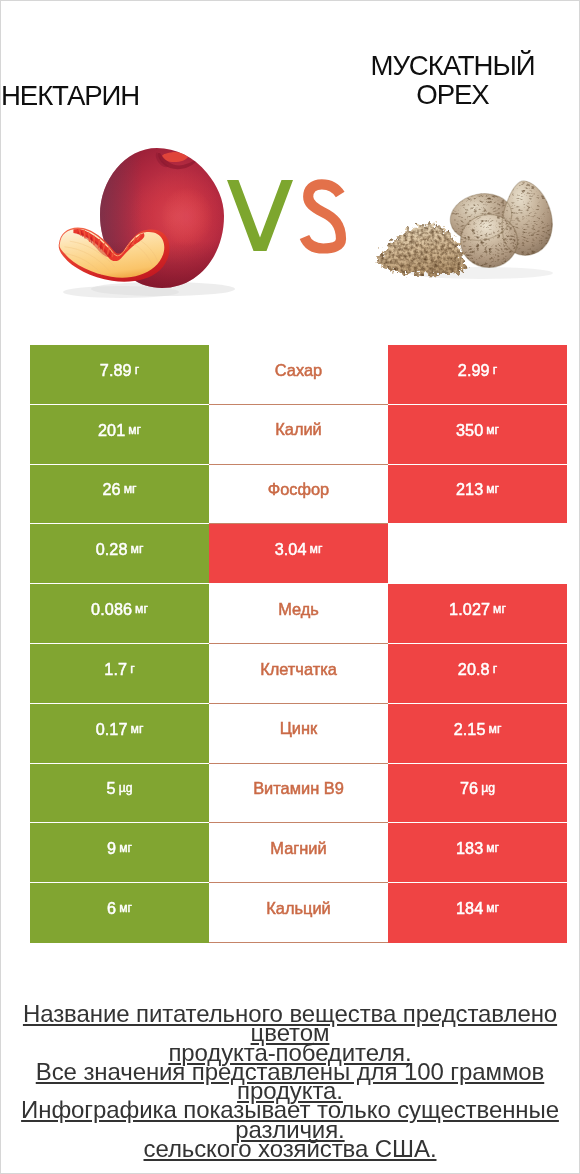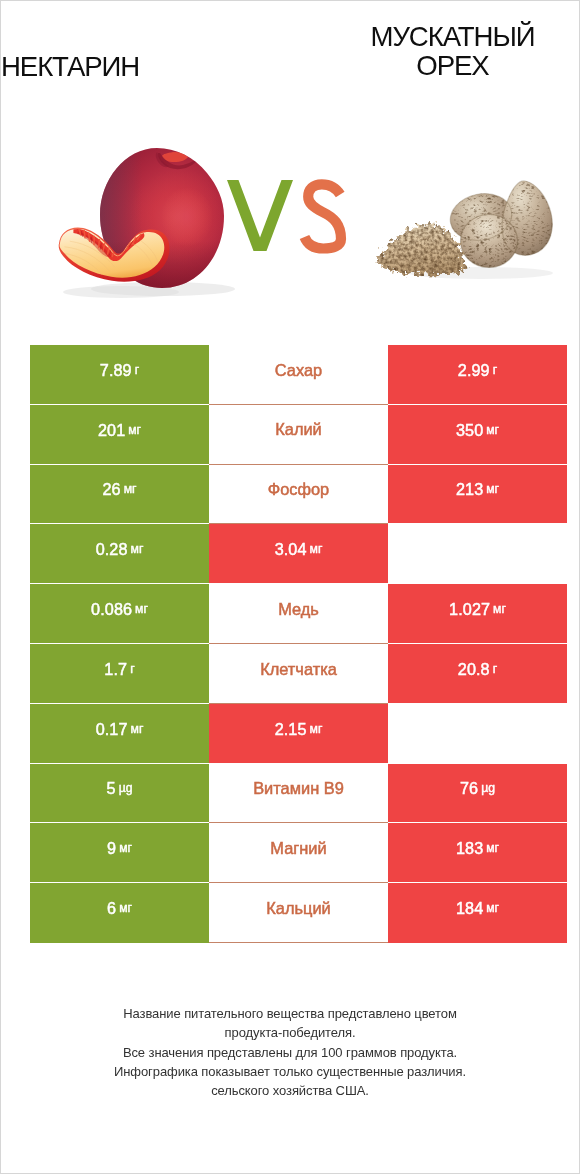--- a/index.html
+++ b/index.html
@@ -1,38 +1,38 @@
 <!DOCTYPE html>
 <html><head>
 <meta charset="utf-8">
 <title>Нектарин vs Мускатный орех</title>
 <style>
   html,body{margin:0;padding:0;background:#fff;}
   body{width:580px;height:1174px;font-family:"Liberation Sans",sans-serif;}
   .page{position:relative;width:578px;height:1172px;border:1px solid #d6d6d6;background:#fff;overflow:hidden;}
 
-  .title{position:absolute;font-size:27.6px;color:#0f0f0f;line-height:29.2px;font-weight:400;letter-spacing:-1.1px;}
+  .title{position:absolute;font-size:27.6px;color:#0f0f0f;line-height:29.2px;font-weight:400;letter-spacing:-1.1px;margin-top:29px;}
   .title-left{left:0;top:51px;width:248px;text-align:left;}
   .title-right{left:326px;top:20.5px;width:251px;text-align:center;}
 
   .hero{position:absolute;left:0;top:0;width:578px;height:310px;}
 
   .tbl{position:absolute;left:21px;top:344px;width:537px;padding-left:8px;}
   .row{display:flex;height:59.8px;}
   .cell{display:flex;align-items:center;justify-content:center;width:179px;height:100%;box-sizing:border-box;line-height:1;padding-bottom:9px;}
   .cell.l{background:#81a531;color:#fff;border-bottom:1.2px solid #fff;}
   .cell.m{background:#fff;color:#ca6a46;border-bottom:1.2px solid #c58468;font-weight:400;font-size:16.4px;align-items:center;-webkit-text-stroke:0.5px currentColor;}
   .cell.r{background:#ef4444;color:#fff;border-bottom:1.2px solid #fff;}
   .row:last-child .cell.l,.row:last-child .cell.r{border-bottom:none;}
   .row:last-child .cell.m{border-bottom:1.2px solid #c58468;}
   .val{font-size:16.2px;font-weight:400;letter-spacing:0.1px;-webkit-text-stroke:0.5px currentColor;}
   .unit{font-size:12.2px;font-weight:400;margin-left:3px;-webkit-text-stroke:0.45px currentColor;}
 
   .footer{position:absolute;left:0;top:1003px;width:578px;text-align:center;
-          font-size:13px;line-height:19.3px;color:#333;letter-spacing:-0.09px;}
+          font-size:24px;line-height:19.3px;color:#333;letter-spacing:-0.09px;text-decoration:underline;}
 </style>
 </head>
 <body>
 
 <div class="page">
 
   <div class="title title-left">НЕКТАРИН</div>
   <div class="title title-right">
     <div>МУСКАТНЫЙ</div>
     <div>ОРЕХ</div>
@@ -307,20 +307,23 @@
         <div class="cell r">
           <span class="val">20.8</span>
           <span class="unit">г</span>
         </div>
       </div>
       <div class="row">
         <div class="cell l">
           <span class="val">0.17</span>
           <span class="unit">мг</span>
         </div>
+        <div class="cell m">
+          <span>Цинк</span>
+        </div>
         <div class="cell r">
           <span class="val">2.15</span>
           <span class="unit">мг</span>
         </div>
       </div>
       <div class="row">
         <div class="cell l">
           <span class="val">5</span>
           <span class="unit">µg</span>
         </div>

